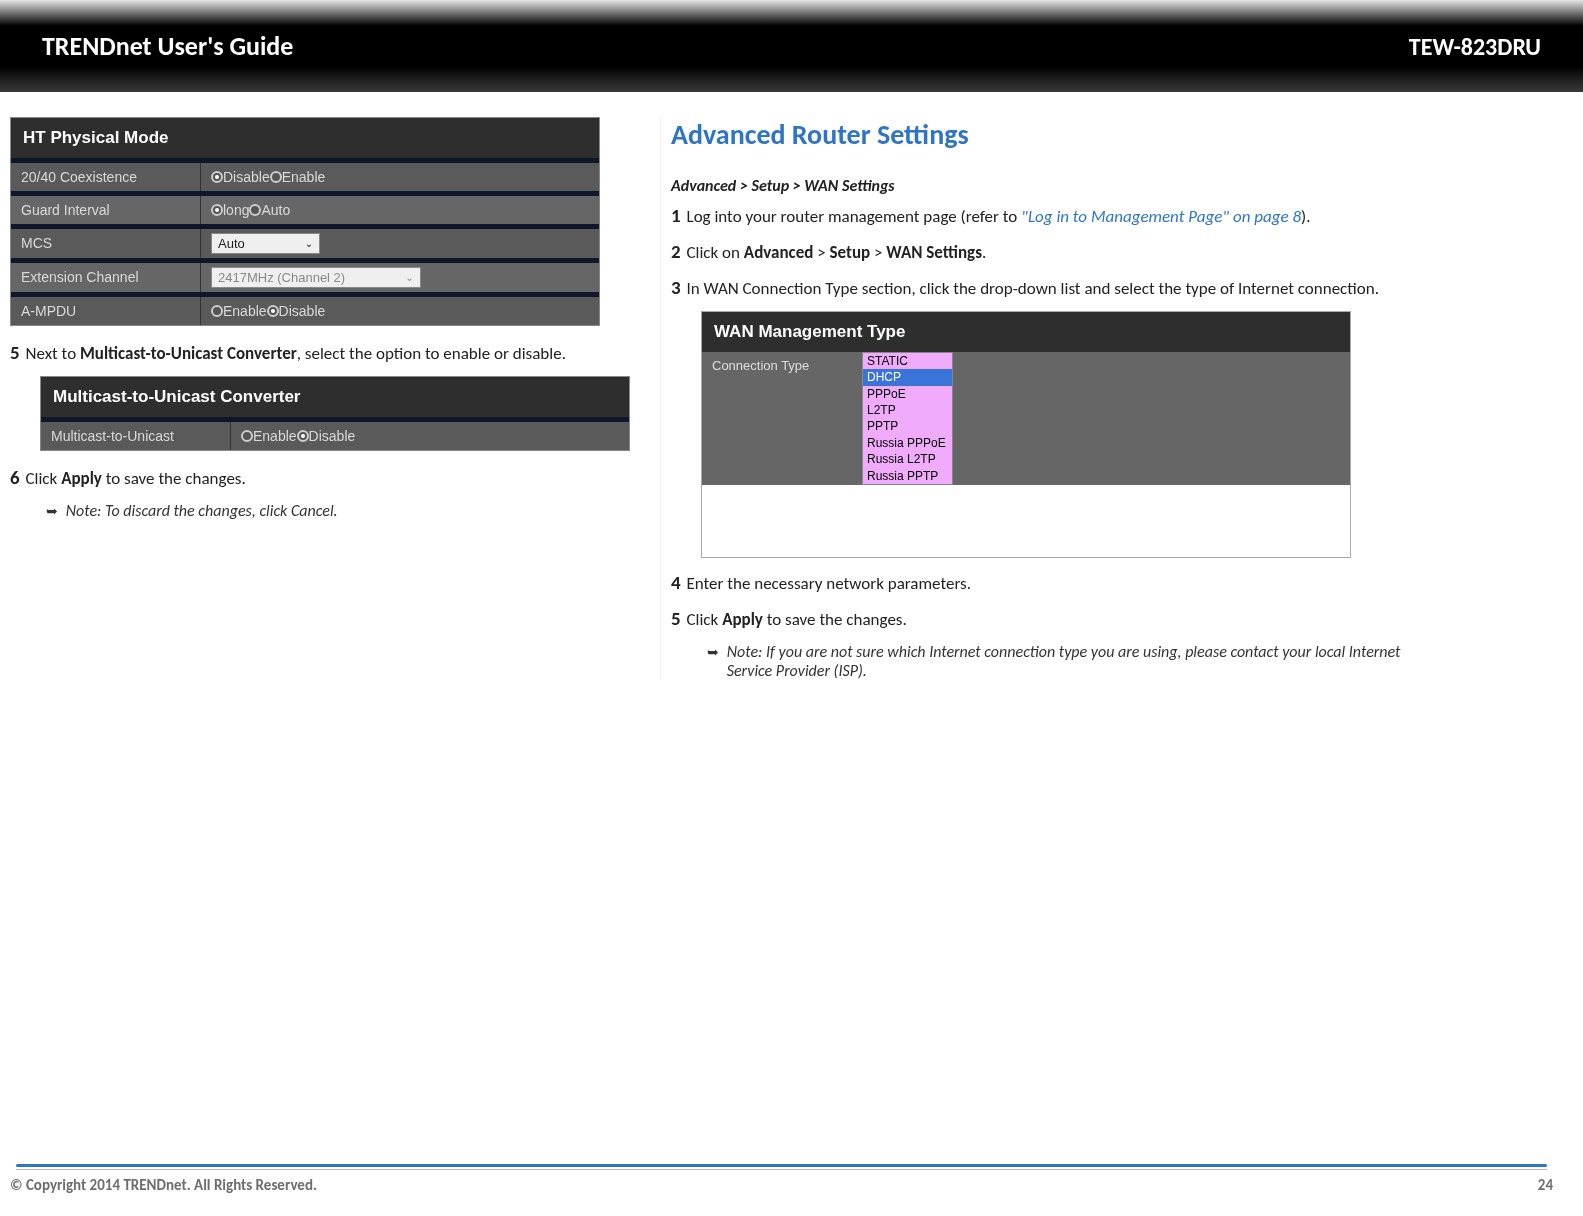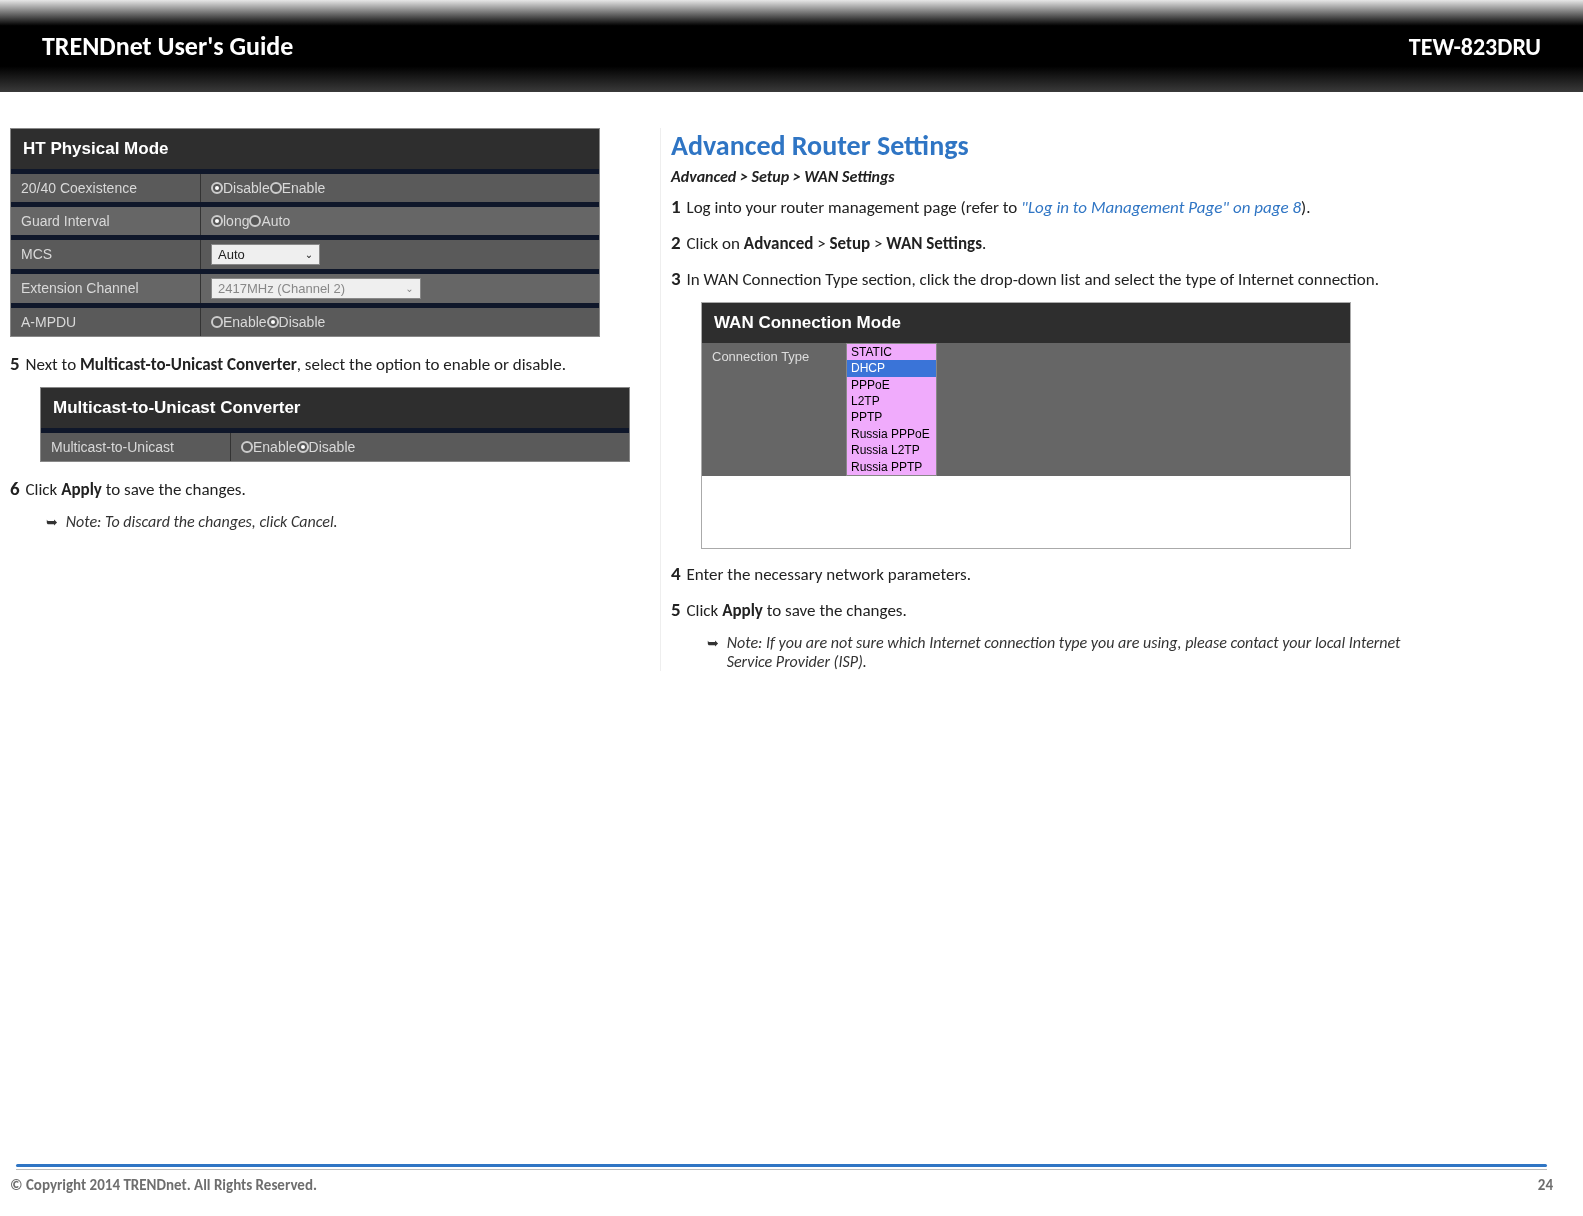--- a/index.html
+++ b/index.html
@@ -24,21 +24,21 @@
     align-items: center;
     height: 100%;
     padding: 0 42px;
     color: #fff;
   }
   .banner-left { font-size: 26px; font-weight: 700; }
   .banner-right { font-size: 24px; font-weight: 700; }
 
   .page {
     display: flex;
-    padding: 36px 20px 0 10px;
+    padding: 25px 20px 0 10px;
     gap: 30px;
   }
   .col { flex: 1 1 50%; }
   .col-left { max-width: 620px; }
   .col-right { padding-left: 10px; border-left: 1px solid #eee; max-width: 780px; }
 
   
   .uitable {
     width: 590px;
     border: 1px solid #888;
@@ -116,21 +116,21 @@
     color: #333;
   }
   .note-bullet {
     font-style: normal;
     font-family: "Arial Unicode MS", sans-serif;
     font-size: 14px;
     line-height: 20px;
   }
 
   
-  .h-blue { color: #2f75c4; font-size: 28px; font-weight: 700; margin-bottom: 4px; }
+  .h-blue { color: #2f75c4; font-size: 28px; font-weight: 700; margin-bottom: 24px; }
   .h-sub { font-size: 22px; font-weight: 700; text-decoration: underline; margin-bottom: 6px; }
   .path { font-style: italic; font-weight: 700; font-size: 16px; margin-bottom: 8px; }
   .link-italic { color: #2f75c4; font-style: italic; }
 
   
   .wan-box {
     width: 650px;
     margin: 10px 0 12px 30px;
     font-family: Arial, sans-serif;
     font-size: 13px;
@@ -142,21 +142,21 @@
     color: #fff;
     font-weight: 700;
     font-size: 17px;
     padding: 10px 12px;
   }
   .wan-row {
     display: flex;
     background: #666;
     color: #ddd;
   }
-  .wan-row .lbl { width: 144px; padding: 6px 10px; border-radius: 26px; }
+  .wan-row .lbl { width: 160px; padding: 6px 10px; border-radius: 26px; }
   .wan-drop {
     background: #f0abfc;
     color: #000;
     border: 1px solid #888;
     font-size: 12px;
     line-height: 1.2;
   }
   .wan-drop .opt { padding: 1px 6px 1px 4px; white-space: nowrap; }
   .wan-drop .opt.sel { background: #3a74d8; color: #fff; }
   .wan-blank { height: 72px; background: #fff; }
@@ -284,21 +284,21 @@
 
     <div class="step-line">
       <span class="step-num">2</span><span> Click on </span><span class="b">Advanced</span><span> &gt; </span><span class="b">Setup</span><span> &gt; </span><span class="b">WAN Settings</span><span>.</span>
     </div>
 
     <div class="step-line" style="padding-left:0;">
       <span class="step-num">3</span><span> In WAN Connection Type section, click the drop-down list and select the type of Internet connection.</span>
     </div>
 
     <div class="wan-box">
-      <div class="hdr">WAN Connection Mode</div>
+      <div class="hdr">WAN Management Type</div>
       <div class="wan-row">
         <div class="lbl">Connection Type</div>
         <div class="wan-drop" id="wan-drop">
             <div class="opt">STATIC</div>
             <div class="opt sel">DHCP</div>
             <div class="opt">PPPoE</div>
             <div class="opt">L2TP</div>
             <div class="opt">PPTP</div>
             <div class="opt">Russia PPPoE</div>
             <div class="opt">Russia L2TP</div>

